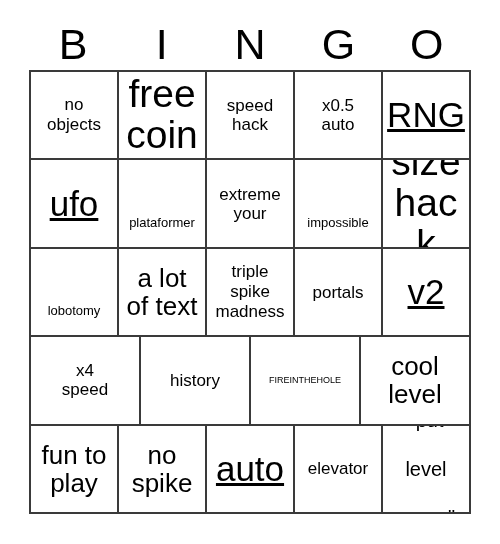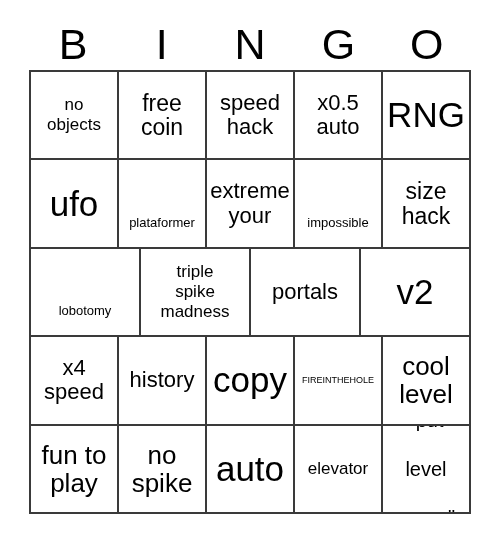--- a/index.html
+++ b/index.html
@@ -79,24 +79,24 @@
     width: 100%;
     line-height: 1.06;
     word-break: break-word;
     white-space: pre-line;
   }
 
   
   .fs-xxs .cell-text { font-size: 9px;  line-height: 1.15; }
   .fs-xs  .cell-text { font-size: 13px; line-height: 1.15; margin-top: 39px; }
   .fs-s   .cell-text { font-size: 17px; line-height: 1.18; }
-  .fs-m   .cell-text { font-size: 22px; line-height: 1.12; }
+  .fs-m   .cell-text { font-size: 17px; line-height: 1.12; }
   .fs-l   .cell-text { font-size: 26px; line-height: 1.08; }
-  .fs-xl  .cell-text { font-size: 23px; line-height: 1.05; }
-  .fs-xxl .cell-text { font-size: 35px; line-height: 1.03; }
+  .fs-xl  .cell-text { font-size: 39px; line-height: 1.05; }
+  .fs-xxl .cell-text { font-size: 35px; line-height: 1.03; text-decoration: underline; }
 
   
   .blank-line {
     display: inline-block;
     width: 62px;
     border-bottom: 2px solid #000000;
     height: 0.82em;
     vertical-align: bottom;
   }
   .quote-end {
@@ -167,43 +167,44 @@
       <div class="cell fs-xl">
           <span class="cell-text">size
 hack</span>
         </div>
     </div>
 
     <div class="grid-row">
       <div class="cell fs-xs">
           <span class="cell-text">lobotomy</span>
         </div>
+      <div class="cell fs-l">
+          <span class="cell-text">a lot
+of text</span>
+        </div>
       <div class="cell fs-s">
           <span class="cell-text">triple
 spike
 madness</span>
         </div>
       <div class="cell fs-m">
           <span class="cell-text">portals</span>
         </div>
       <div class="cell fs-xxl">
           <span class="cell-text">v2</span>
         </div>
     </div>
 
     <div class="grid-row">
       <div class="cell fs-m">
           <span class="cell-text">x4
 speed</span>
         </div>
       <div class="cell fs-m">
           <span class="cell-text">history</span>
-        </div>
-      <div class="cell fs-xxl">
-          <span class="cell-text">copy</span>
         </div>
       <div class="cell fs-xxs">
           <span class="cell-text">FIREINTHEHOLE</span>
         </div>
       <div class="cell fs-l">
           <span class="cell-text">cool
 level</span>
         </div>
     </div>
 

